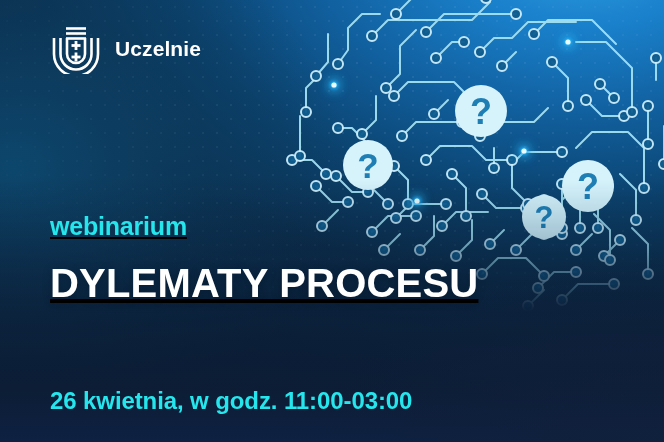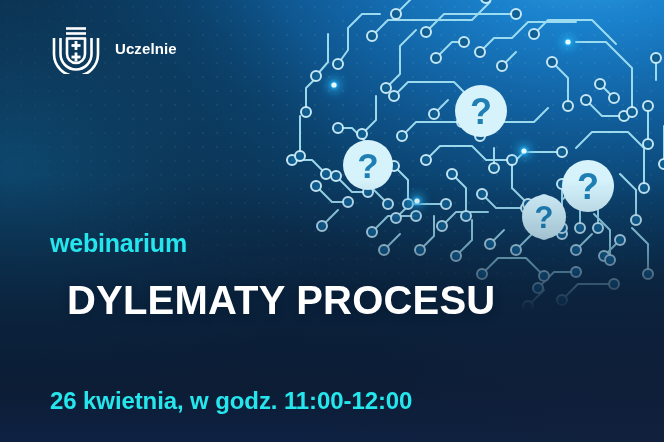--- a/index.html
+++ b/index.html
@@ -57,43 +57,43 @@
   
   .logo{
     position:absolute;left:50px;top:24px;
     display:flex;align-items:center;gap:13px;
   }
   .logo-mark{width:52px;height:50px;flex:0 0 auto;}
   .logo-mark svg{display:block;width:100%;height:100%;}
   .logo-text{
     color:#ffffff;
     font-weight:bold;
-    font-size:15px;
+    font-size:21px;
     line-height:1.22;
     letter-spacing:.1px;
     white-space:nowrap;
   }
 
   
-  .copy{position:absolute;left:50px;top:231px;width:560px;}
+  .copy{position:absolute;left:50px;top:214px;width:560px;text-decoration:underline;}
   .kicker{
     color:#25e6ec;
     font-size:25px;
     font-weight:bold;
     letter-spacing:-.2px;
     line-height:1;
     margin:0 0 22px 0;
   }
   .headline{
     color:#ffffff;
     font-size:40px;
     font-weight:bold;
     line-height:1.1;
     letter-spacing:.2px;
-    margin:17px;
+    margin:0;
     text-transform:uppercase;
     text-shadow:0 2px 10px rgba(5,20,40,.45);
   }
   .headline .l2{display:block;}
   .datetime{
     position:absolute;left:50px;top:389px;
     color:#25e6ec;
     font-size:24px;
     font-weight:bold;
     letter-spacing:-.1px;
@@ -362,15 +362,15 @@
     </span>
   </div>
 
   <div class="copy">
     <p class="kicker">webinarium</p>
     <h1 class="headline">
       <span class="l1">DYLEMATY PROCESU</span>
     </h1>
   </div>
 
-  <div class="datetime">26 kwietnia, w godz. 11:00-12:00</div>
+  <div class="datetime">26 kwietnia, w godz. 11:00-03:00</div>
 
 </div>
 
 </body></html>

